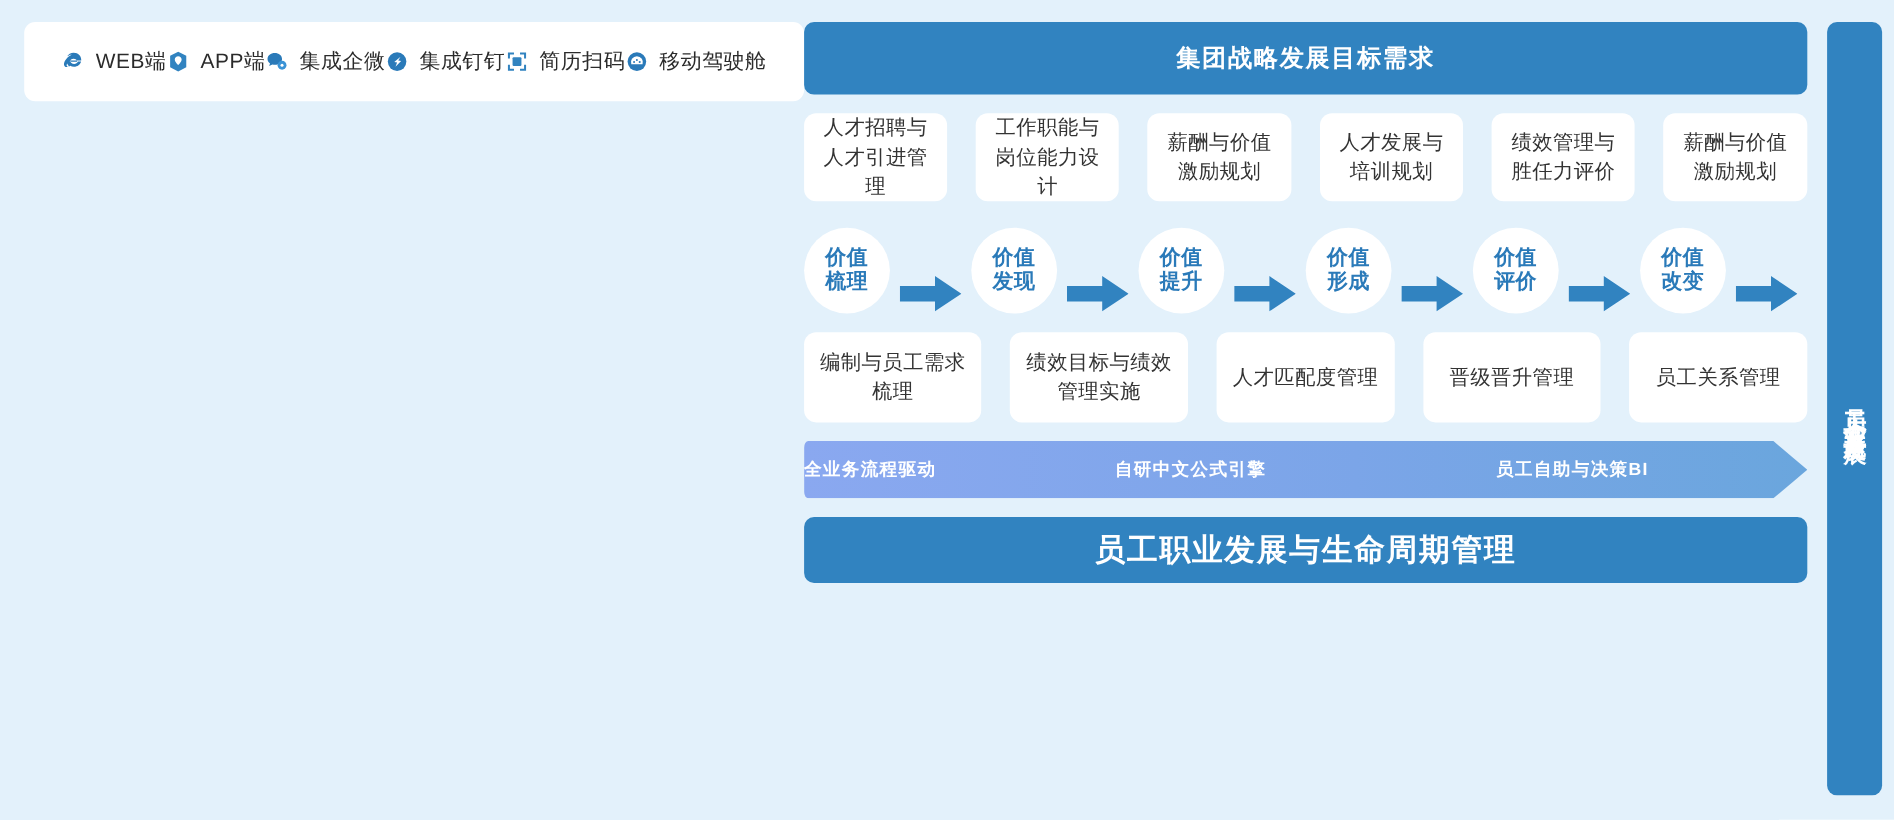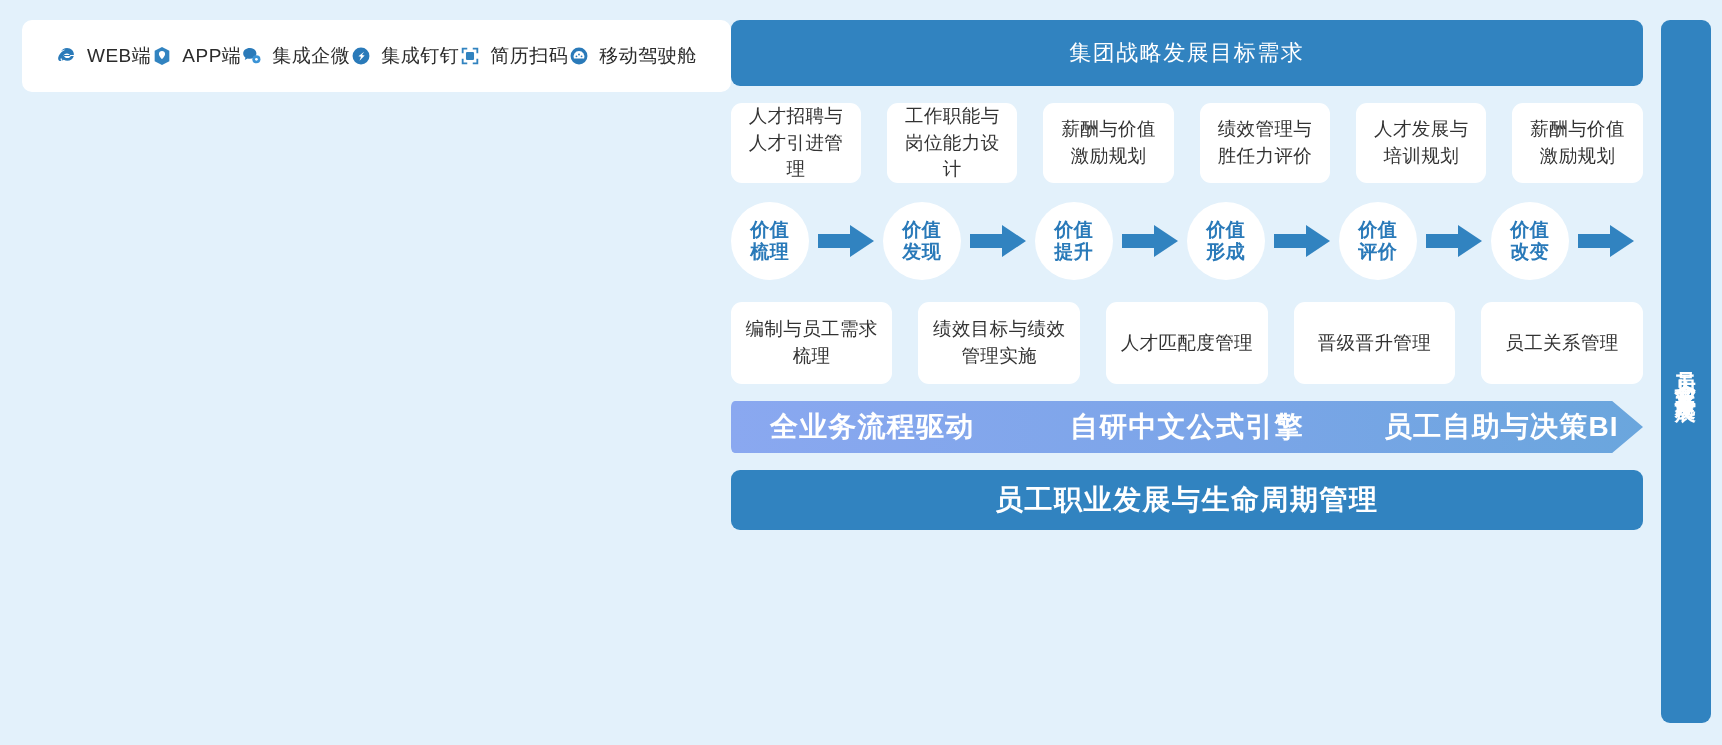--- a/index.html
+++ b/index.html
@@ -74,21 +74,21 @@
   }
 
   
   .strategy-bar {
     height: 66px;
     min-height: 66px;
     background: #3183c0;
     border-radius: 9px;
     color: #ffffff;
     font-size: 22px;
-    font-weight: normal;
+    font-weight: bold;
     letter-spacing: 1.5px;
     display: flex;
     align-items: center;
     justify-content: center;
   }
 
   
   .card-row {
     display: flex;
     gap: 26px;
@@ -108,21 +108,21 @@
     font-size: 18.5px;
     color: #333333;
     line-height: 1.45;
     letter-spacing: .4px;
   }
   .card.tall { height: 82px; }
 
   
   .stage-row {
     display: flex;
-    align-items: center;
+    align-items: flex-end;
     margin-top: 14px;
     height: 88px;
   }
   .stage-cell {
     flex: 1 1 0;
     display: flex;
     align-items: center;
     justify-content: center;
   }
   .circle {
@@ -162,24 +162,24 @@
     height: 100%;
   }
   .chevron-labels {
     position: absolute;
     inset: 0;
     display: flex;
     align-items: center;
   }
   .chev-lab {
     flex: 1 1 0;
-    text-align: center;
+    text-align: left;
     color: #ffffff;
     font-weight: bold;
-    font-size: 28px;
+    font-size: 16px;
     letter-spacing: 1.2px;
   }
   .chev-lab.c1 { flex: 0 0 31%; }
   .chev-lab.c2 { flex: 0 0 38%; }
   .chev-lab.c3 { flex: 0 0 31%; }
 
   
   .lifecycle-bar {
     margin-top: 17px;
     height: 60px;
@@ -299,24 +299,24 @@
         <div class="card">
             <span>人才招聘与人才引进管理</span>
           </div>
         <div class="card">
             <span>工作职能与岗位能力设计</span>
           </div>
         <div class="card">
             <span>薪酬与价值激励规划</span>
           </div>
         <div class="card">
+            <span>人才发展与培训规划</span>
+          </div>
+        <div class="card">
             <span>绩效管理与胜任力评价</span>
-          </div>
-        <div class="card">
-            <span>人才发展与培训规划</span>
           </div>
         <div class="card">
             <span>薪酬与价值激励规划</span>
           </div>
       </div>
 
       <div class="stage-row">
 
         <div class="stage-cell">
           <div class="circle">

